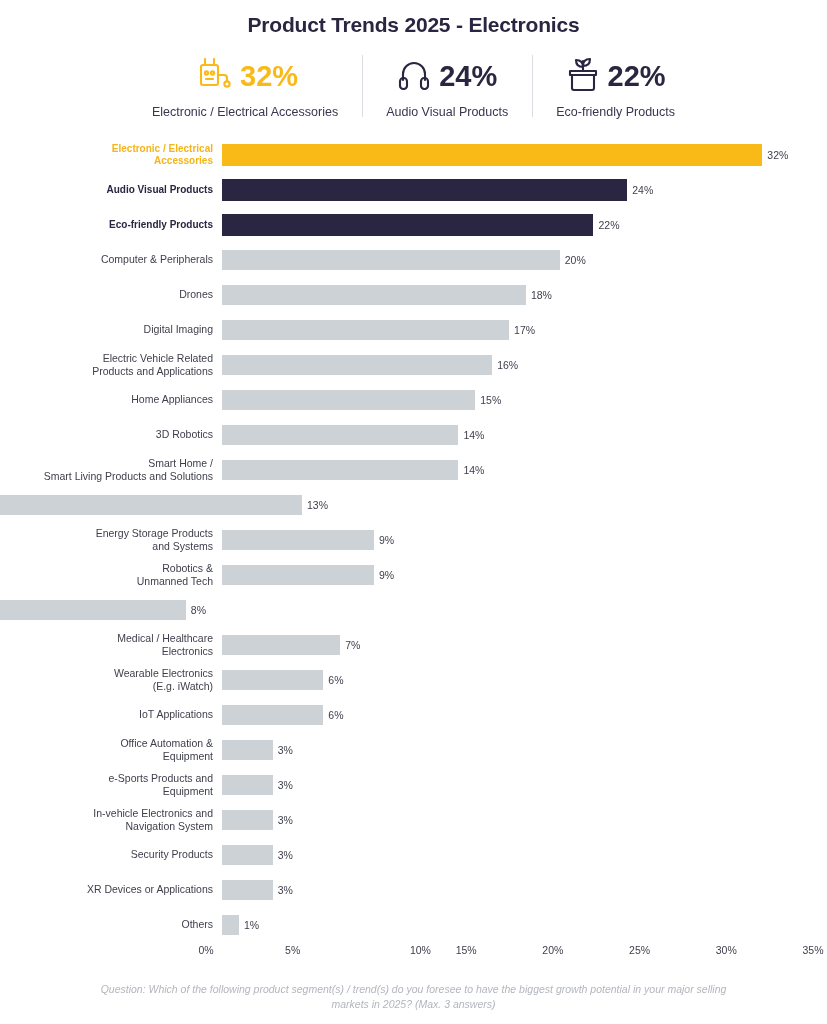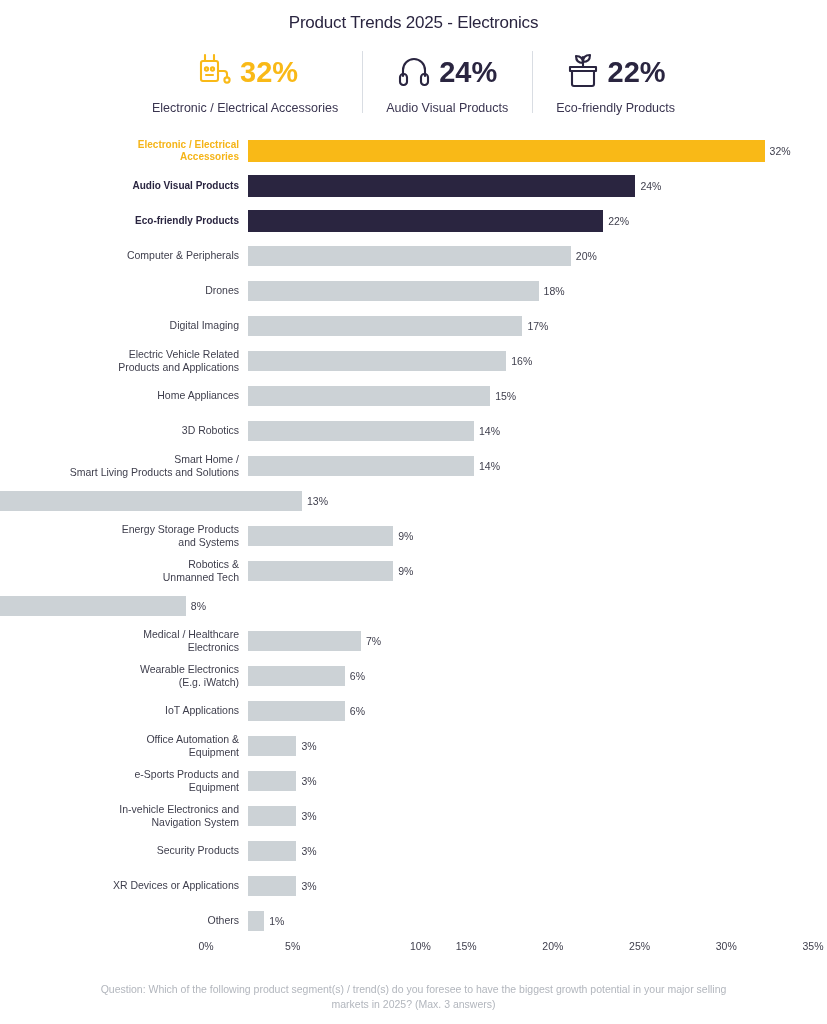--- a/index.html
+++ b/index.html
@@ -13,22 +13,22 @@
     height: 1024px;
     font-family: "Liberation Sans", sans-serif;
     color: #2b2b3f;
     position: relative;
     overflow: hidden;
   }
 
   
   .title {
     text-align: center;
-    font-size: 17px;
-    font-weight: normal;
+    font-size: 21px;
+    font-weight: bold;
     color: #2a2540;
     letter-spacing: -0.2px;
     margin-top: 13px;
   }
 
   
   .highlights {
     display: flex;
     justify-content: center;
     align-items: stretch;
@@ -74,21 +74,21 @@
     position: relative;
     margin: 14px 0 0 0;
     padding: 0 14px 0 0;
   }
   .row {
     display: flex;
     align-items: center;
     height: 35px;
   }
   .row-label {
-    width: 248px;
+    width: 222px;
     text-align: right;
     padding-right: 9px;
     font-size: 10.5px;
     line-height: 1.18;
     color: #3e3e4c;
     white-space: pre-line;
   }
   .row-label.hl-gold { color: #f5b417; font-weight: bold; font-size: 10px; }
   .row-label.hl-dark { color: #2a2540; font-weight: bold; font-size: 10px; }
   .bar-area {
@@ -136,20 +136,21 @@
   .footnote {
     position: absolute;
     left: 0;
     right: 0;
     bottom: 12px;
     text-align: center;
     font-size: 10.5px;
     line-height: 1.45;
     color: #b2b6bd;
     padding: 0 90px;
+    font-style: italic;
   }
 </style>
 </head>
 <body>
 
 <div class="title">Product Trends 2025 - Electronics</div>
 
 <div class="highlights">
 
   <div class="hl">

